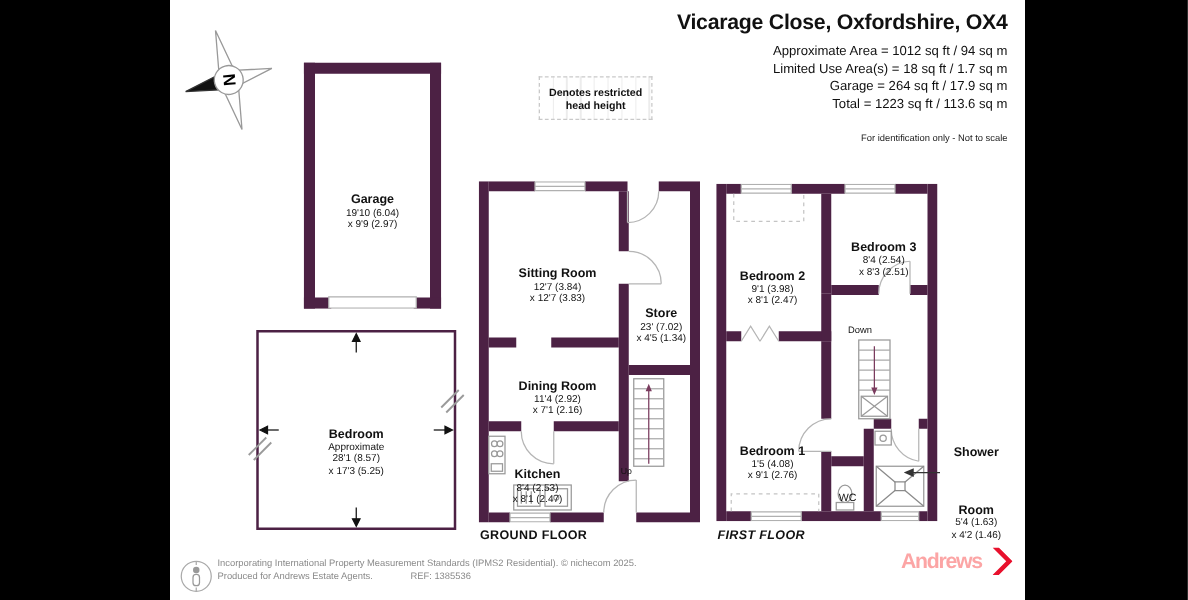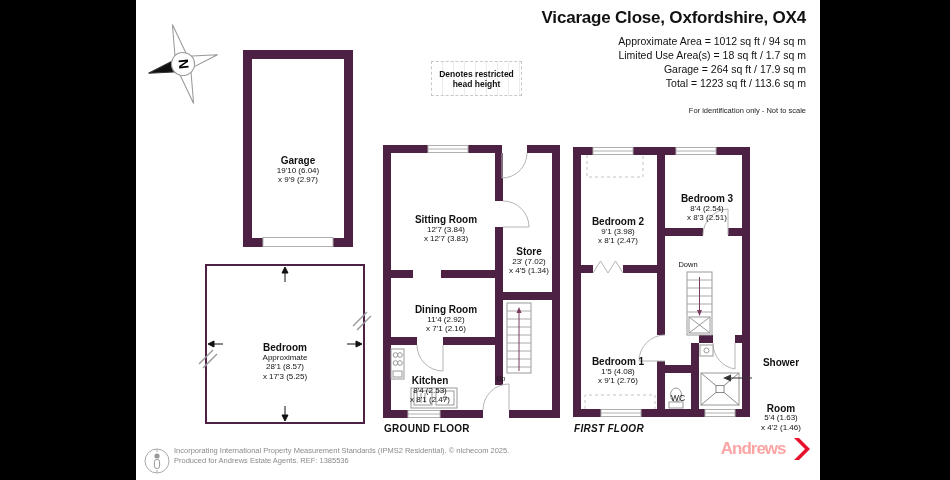--- a/index.html
+++ b/index.html
@@ -30,21 +30,21 @@
 
   svg{display:block;}
   .wall{fill:#4c2144;}
   .thinline{stroke:#b0b0b0;stroke-width:1;fill:#fff;}
   .door{stroke:#b5b5b5;stroke-width:1;fill:none;}
   .fix{stroke:#999;stroke-width:1;fill:#fff;}
   .dashline{stroke:#c4c4c4;stroke-width:1;fill:none;stroke-dasharray:3 3;}
 
   
   #footer-text{position:absolute;left:174px;top:446px;font-size:7.5px;line-height:9.5px;color:#8a8a8a;}
-  #footer-text .ref{margin-left:0;}
+  #footer-text .ref{margin-left:28px;}
   #logo{position:absolute;left:660px;top:438px;width:150px;text-align:right;}
   #logo .logo-text{font-size:17px;font-weight:bold;color:#fca5a5;letter-spacing:-1px;vertical-align:middle;}
   #logo svg{display:inline-block;vertical-align:middle;margin-left:4px;}
 </style>
 </head>
 <body>
 
 <div id="stage">
   <div id="paper"></div>
 

